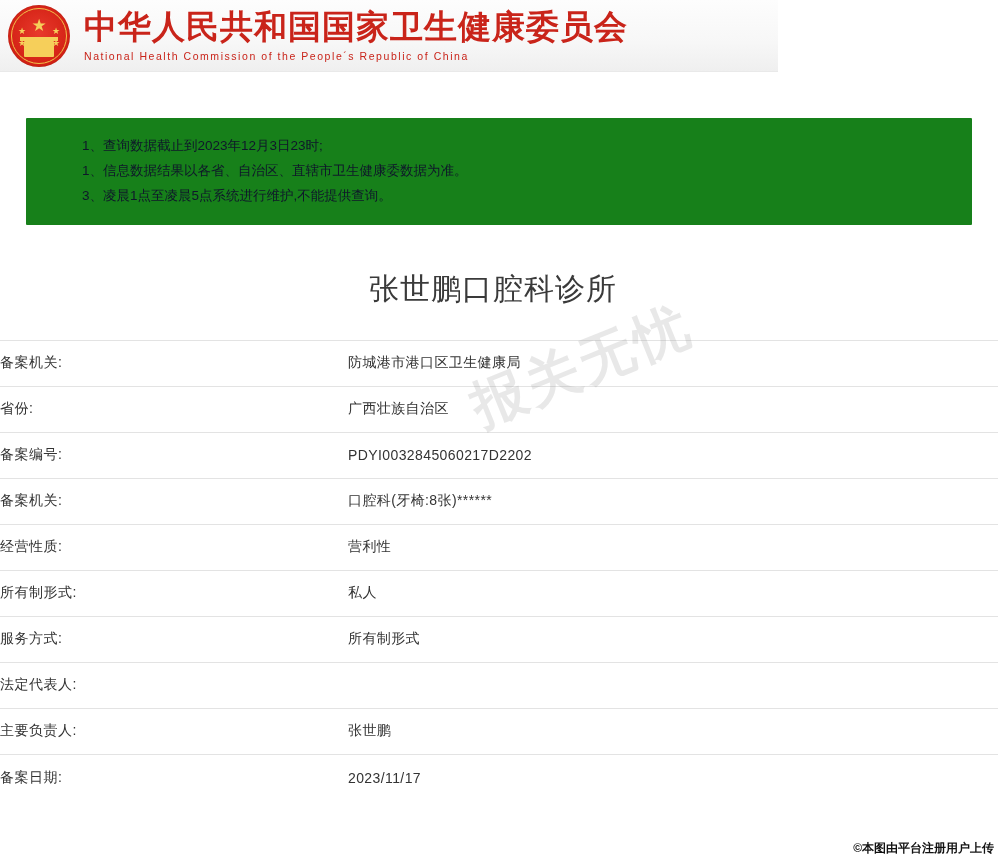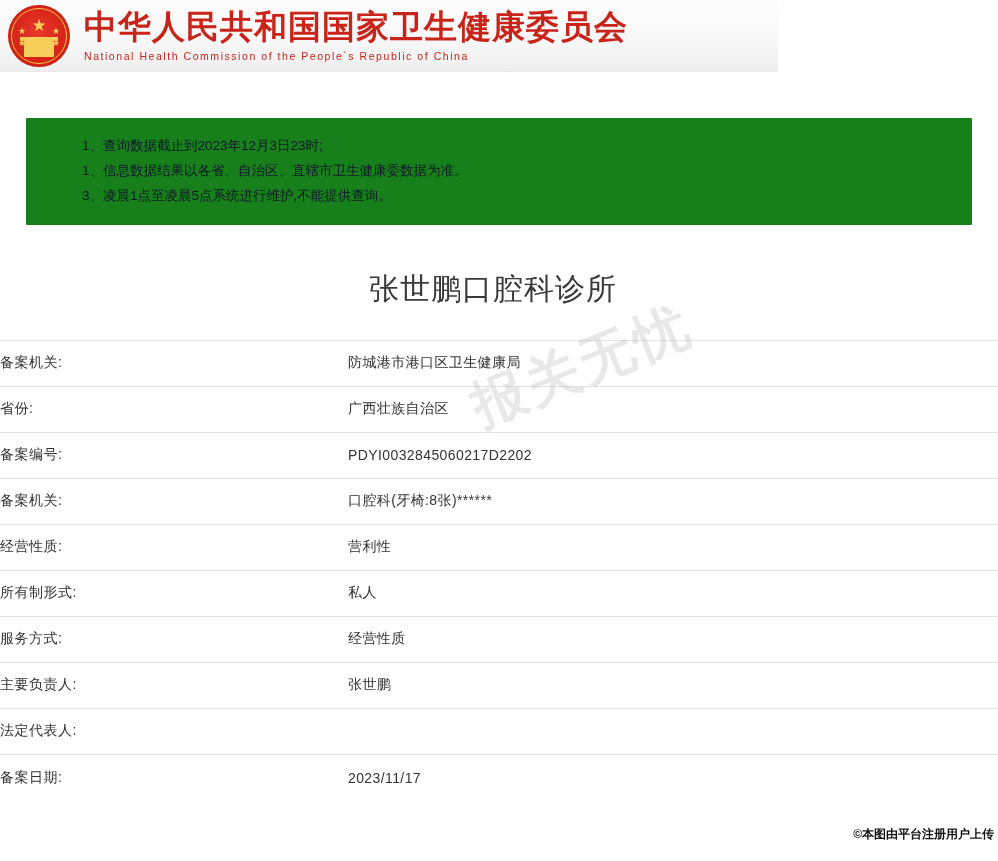--- a/index.html
+++ b/index.html
@@ -159,21 +159,21 @@
     font-family: "DejaVu Sans", sans-serif;
     transform: rotate(-22deg);
     white-space: nowrap;
     pointer-events: none;
     letter-spacing: 4px;
     font-weight: bold;
   }
   .wm-corner {
     position: absolute;
     right: 4px;
-    bottom: 18px;
+    bottom: 4px;
     font-size: 12px;
     color: #111;
     font-weight: bold;
     background: rgba(255,255,255,0.0);
     white-space: nowrap;
     pointer-events: none;
     text-align: right;
   }
 </style>
 </head>
@@ -226,31 +226,31 @@
     <tr>
       <td class="label">经营性质:</td>
       <td class="value">营利性</td>
     </tr>
     <tr>
       <td class="label">所有制形式:</td>
       <td class="value">私人</td>
     </tr>
     <tr>
       <td class="label">服务方式:</td>
-      <td class="value">经营性质</td>
+      <td class="value">所有制形式</td>
+    </tr>
+    <tr>
+      <td class="label">法定代表人:</td>
+      <td class="value"></td>
     </tr>
     <tr>
       <td class="label">主要负责人:</td>
       <td class="value">张世鹏</td>
     </tr>
     <tr>
-      <td class="label">法定代表人:</td>
-      <td class="value"></td>
-    </tr>
-    <tr>
       <td class="label">备案日期:</td>
       <td class="value">2023/11/17</td>
     </tr>
   </tbody>
 </table>
 
 <div class="wm-diagonal">报关无忧</div>
 <div class="wm-corner">©本图由平台注册用户上传</div>
 
 </body></html>

